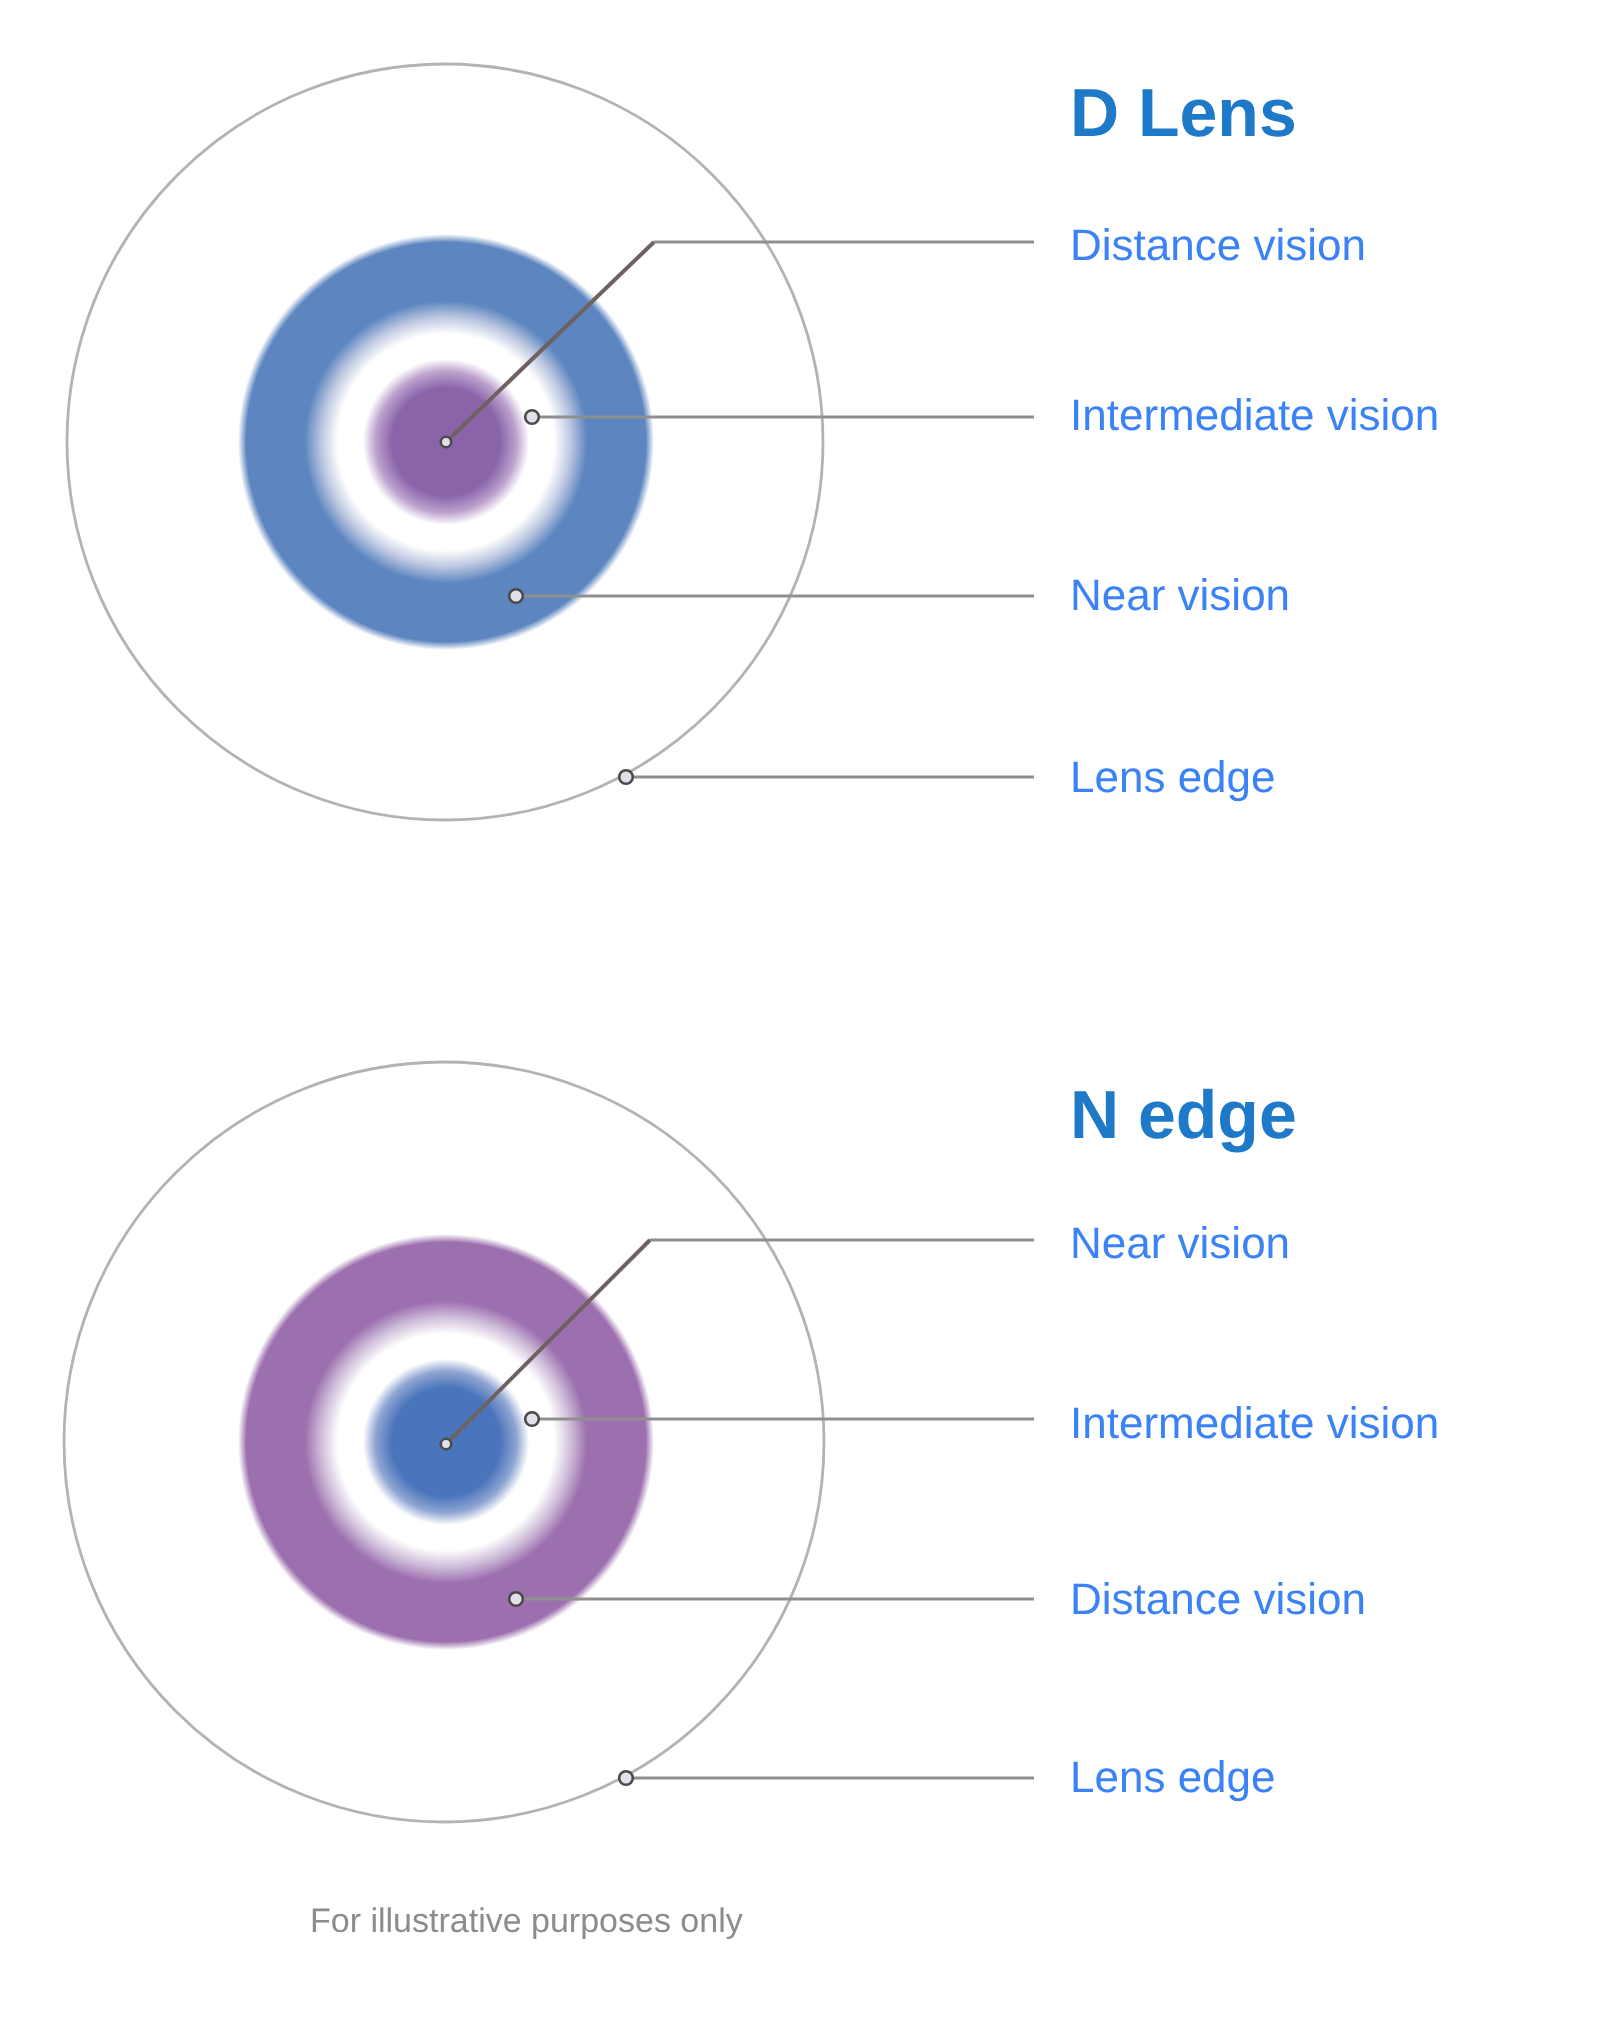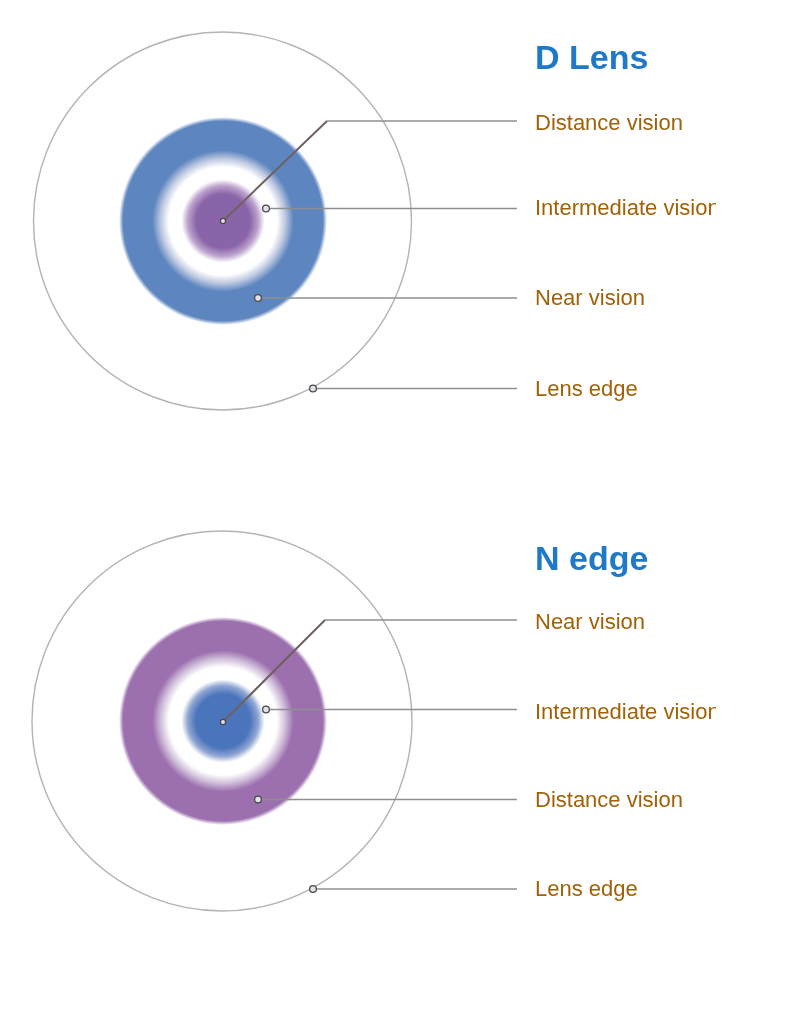--- a/index.html
+++ b/index.html
@@ -7,20 +7,21 @@
     padding: 0;
     background: #ffffff;
     font-family: "Liberation Sans", sans-serif;
   }
   .canvas {
     position: relative;
     width: 716px;
     height: 1018px;
     background: #ffffff;
     overflow: hidden;
+    padding-left: 20px;
   }
   .diagram-svg {
     position: absolute;
     left: 0;
     top: 0;
   }
   .outer-circle {
     fill: none;
     stroke-width: 1.4;
   }
@@ -44,21 +45,21 @@
     font-weight: 600;
     color: #1e79c8;
     white-space: nowrap;
   }
   .zone-label {
     position: absolute;
     left: 535px;
     font-size: 22px;
     line-height: 26px;
     font-weight: 400;
-    color: #a16207;
+    color: #3b82f6;
     white-space: nowrap;
   }
   .caption {
     position: absolute;
     left: 155px;
     top: 951px;
     font-size: 17px;
     line-height: 20px;
     color: #8c8c8c;
     white-space: nowrap;
@@ -133,13 +134,14 @@
   <div class="zone-label" style="top:195px;">Intermediate vision</div>
   <div class="zone-label" style="top:285px;">Near vision</div>
   <div class="zone-label" style="top:376px;">Lens edge</div>
 
   <div class="section-title" style="top:540px;">N edge</div>
   <div class="zone-label" style="top:609px;">Near vision</div>
   <div class="zone-label" style="top:699px;">Intermediate vision</div>
   <div class="zone-label" style="top:787px;">Distance vision</div>
   <div class="zone-label" style="top:876px;">Lens edge</div>
 
+  <div class="caption">For illustrative purposes only</div>
 </div>
 
 </body></html>

